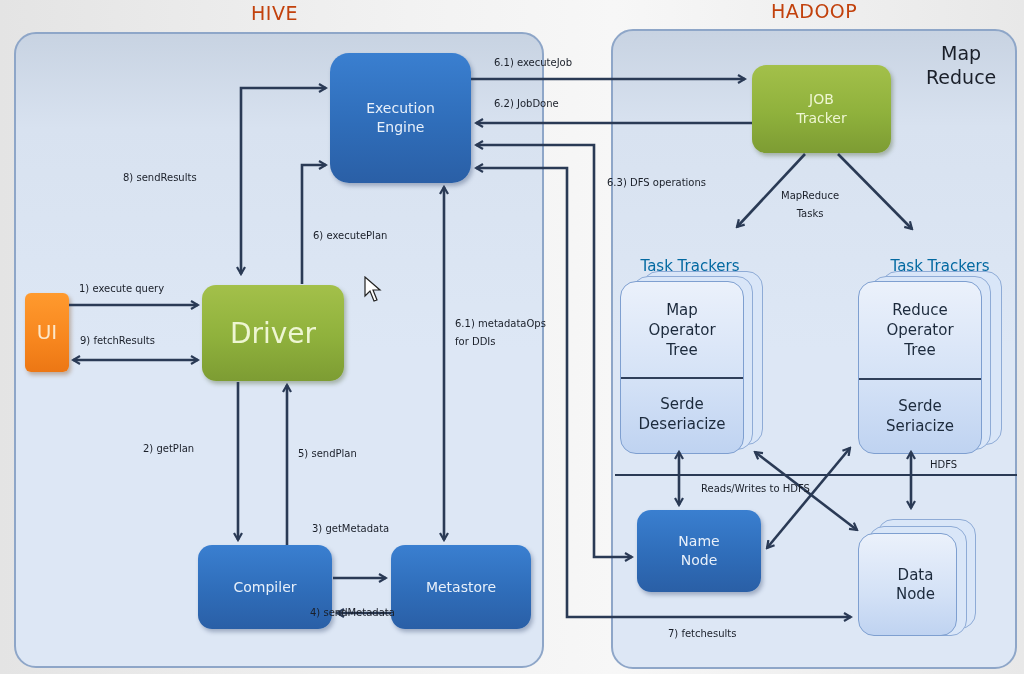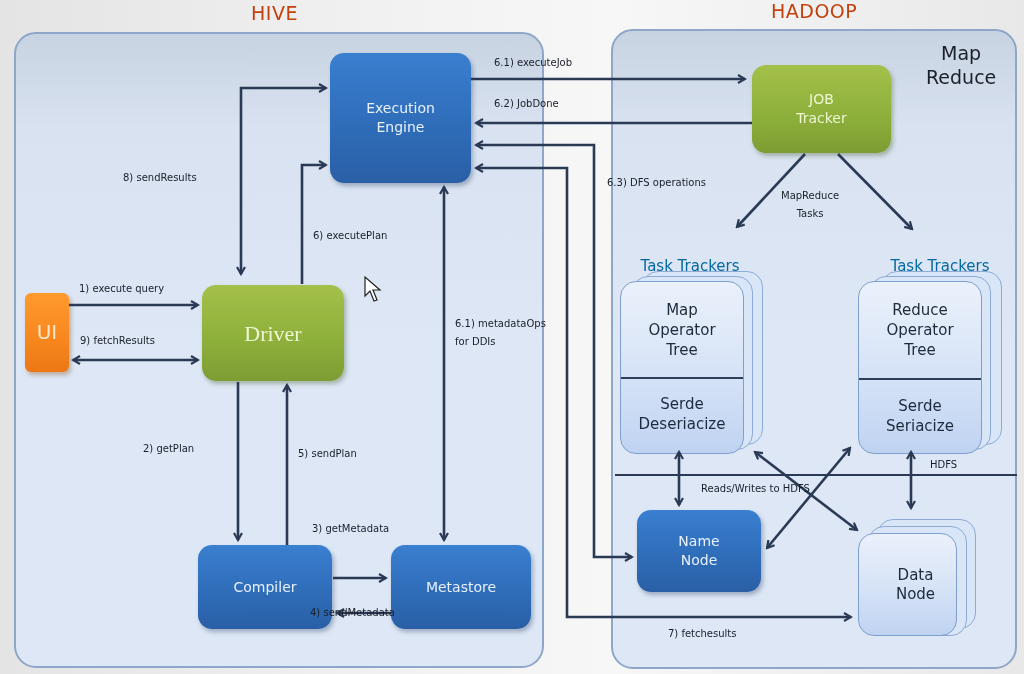--- a/index.html
+++ b/index.html
@@ -28,21 +28,21 @@
   }
   .green {
     background: linear-gradient(180deg, #a3c04a 0%, #8fb13c 55%, #7d9c33 100%);
     color: #eef6d2; box-shadow: 2px 3px 4px rgba(60,80,30,0.35);
   }
   .orange {
     background: linear-gradient(180deg, #ff9a2e 0%, #f7861e 60%, #ec7714 100%);
     color: #fde7c8; border-radius: 6px; box-shadow: 2px 3px 4px rgba(120,60,10,0.35);
     font-size: 20px;
   }
-  .driver-text { font-size: 22px; font-family: Liberation Serif, serif; }
+  .driver-text { font-size: 28px; }
   .light {
     background: linear-gradient(180deg, #ebf1fb 0%, #d3e1f6 60%, #bfd3f1 100%);
     border: 1.5px solid #7e9fd0; color: #1c2a3c; border-radius: 16px;
   }
   .stack-back {
     position: absolute; box-sizing: border-box; border-radius: 16px;
     background: #d9e6f8; border: 1.5px solid #8eabd6;
   }
   .label {
     position: absolute; font-size: 10px; color: #1a1f29; white-space: pre-line; line-height: 18px;
@@ -77,21 +77,21 @@
 
 <div class="divider" style="left:615px; top:474px; width:402px;"></div>
 <div class="label" style="left:930px; top:456px;">HDFS</div>
 
 <div class="box orange" style="left:25px; top:293px; width:44px; height:79px;">
   <span>UI</span>
 </div>
 <div class="box green" style="left:202px; top:285px; width:142px; height:96px;">
   <span class="driver-text">Driver</span>
 </div>
-<div class="box blue" style="left:330px; top:53px; width:141px; height:130px;">
+<div class="box blue" style="left:330px; top:53px; width:141px; height:130px;border-radius:19px;">
   <span>Execution
 Engine</span>
 </div>
 <div class="box blue" style="left:198px; top:545px; width:134px; height:84px;">
   <span>Compiler</span>
 </div>
 <div class="box blue" style="left:391px; top:545px; width:140px; height:84px;">
   <span>Metastore</span>
 </div>
 

